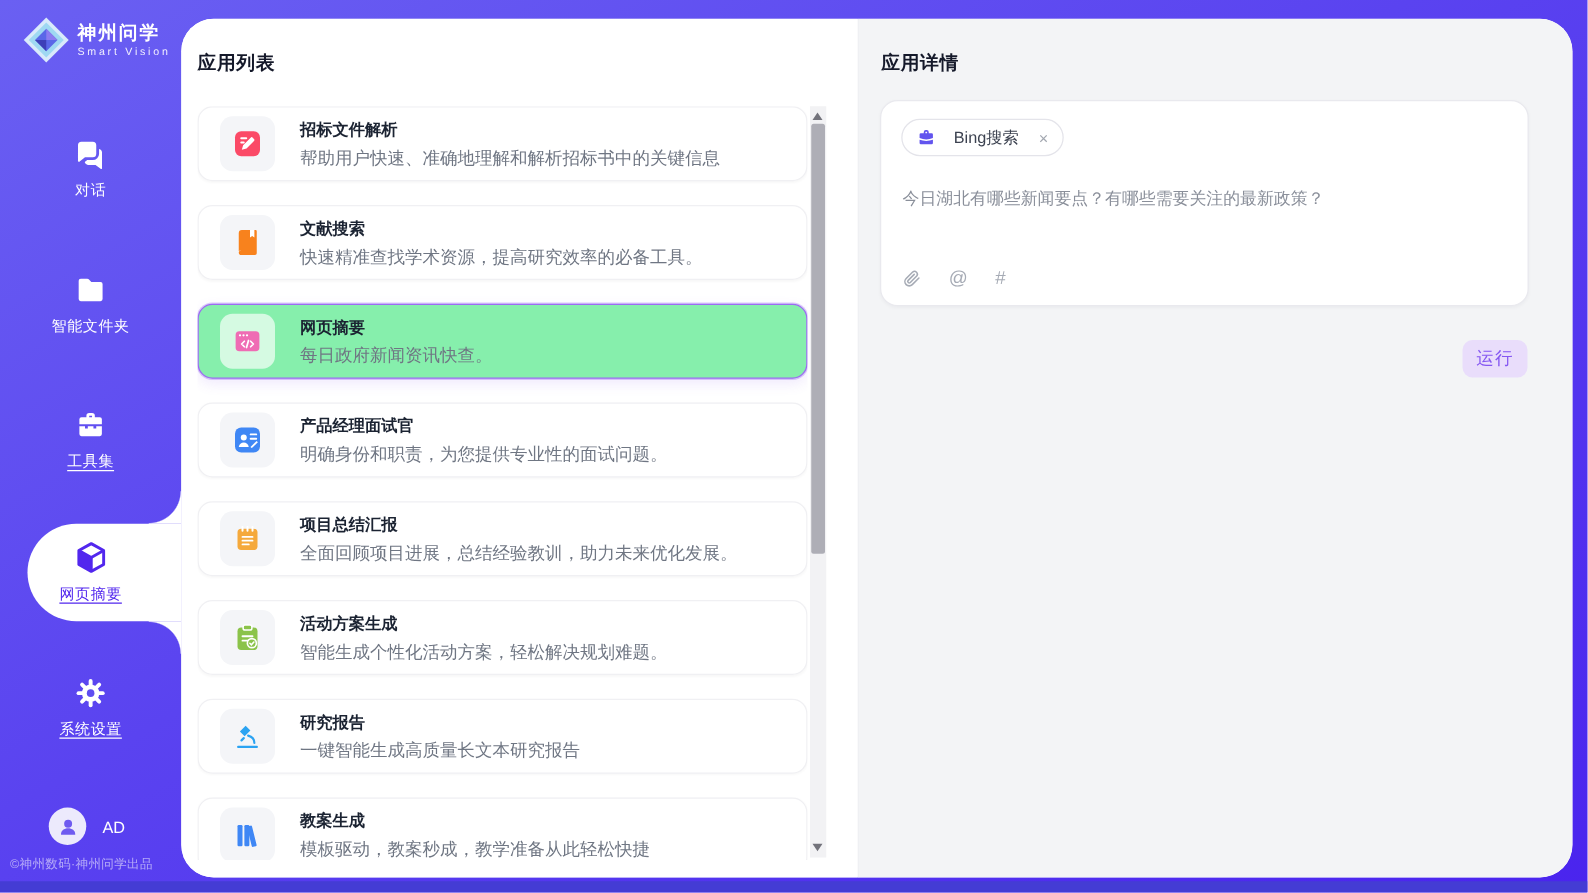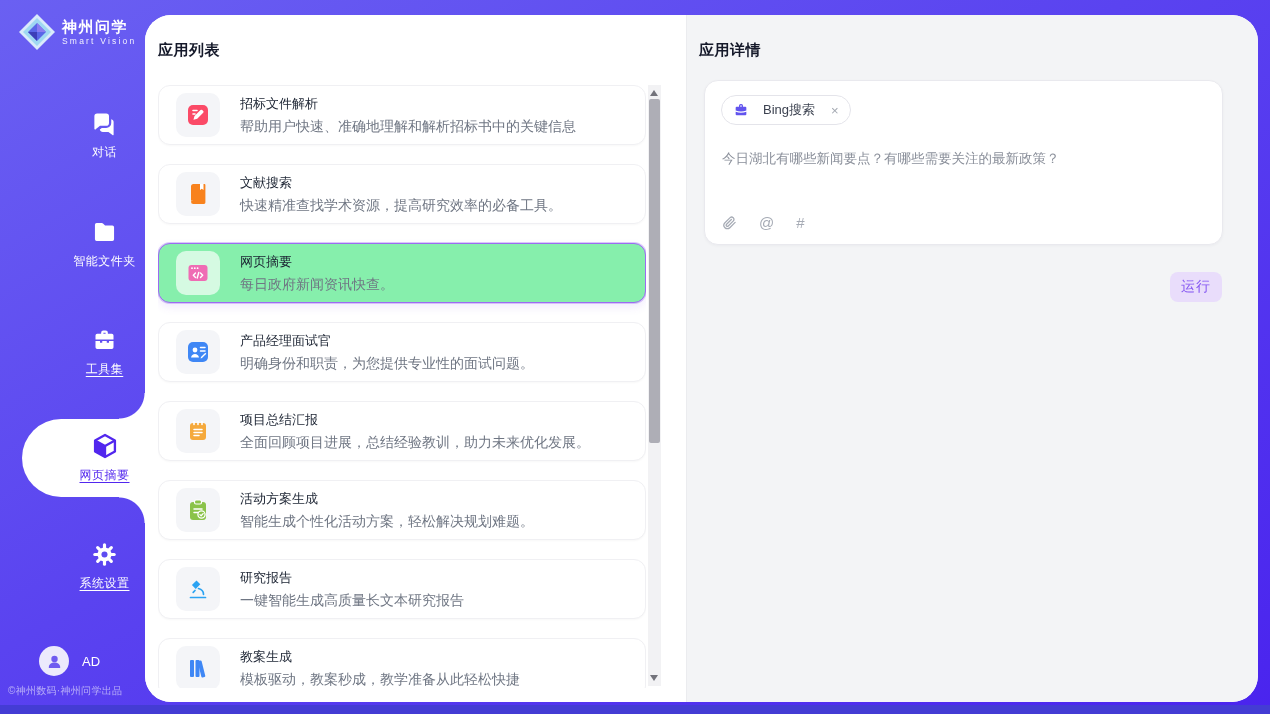--- a/index.html
+++ b/index.html
@@ -12,21 +12,21 @@
   .bottom-strip{position:absolute;left:0;right:0;bottom:0;height:9px;background:#443cd4;}
   .main-panel{
     position:absolute;left:145px;top:15px;width:1113px;height:687px;
     background:#fff;border-radius:26px;display:flex;overflow:hidden;
   }
   
   .sidebar{position:absolute;left:0;top:0;width:145px;height:714px;color:#fff;}
   .logo-row{position:absolute;left:18px;top:13px;display:flex;align-items:center;gap:6px;}
   .logo-txt .t1{font-size:15px;font-weight:bold;letter-spacing:1.5px;line-height:18px;}
   .logo-txt .t2{font-size:8.5px;letter-spacing:2.2px;opacity:.9;}
-  .nav-item{position:absolute;left:0;width:145px;display:flex;flex-direction:column;align-items:center;gap:7px;cursor:pointer;margin-left:32px;}
+  .nav-item{position:absolute;left:0;width:145px;display:flex;flex-direction:column;align-items:center;gap:7px;cursor:pointer;}
   .nav-label{font-size:12px;letter-spacing:.5px;}
   .nav-label.u{text-decoration:underline;text-underline-offset:3px;}
   .nav-item.active{color:#5227ee;}
   .nav-item.active .nav-label{text-decoration:underline;text-underline-offset:3px;}
   .bump{position:absolute;left:22px;top:419px;width:123px;height:78px;background:#fff;border-radius:39px 0 0 39px;}
   .concave{position:absolute;width:26px;height:26px;left:119px;}
   .concave.top{top:393px;background:radial-gradient(circle 26px at 0 0,rgba(0,0,0,0) 25px,#fff 26px);}
   .concave.bot{top:497px;background:radial-gradient(circle 26px at 0 100%,rgba(0,0,0,0) 25px,#fff 26px);}
   .user-row{position:absolute;left:39px;top:646px;display:flex;align-items:center;gap:13px;}
   .avatar{width:30px;height:30px;border-radius:50%;background:#eceafc;display:flex;align-items:center;justify-content:center;}
@@ -37,21 +37,21 @@
   .panel-title{position:absolute;left:13px;top:26px;font-size:15px;font-weight:bold;color:#15192a;letter-spacing:.5px;}
   .app-list{position:absolute;left:13px;top:70px;width:488px;height:603px;overflow:hidden;}
   .card{
     box-sizing:border-box;height:60px;margin-bottom:19px;display:flex;align-items:center;
     padding-left:17px;gap:20px;background:#fff;border:1px solid #f0f0f3;border-radius:12px;
     box-shadow:0 1px 2px rgba(20,20,40,.03);cursor:pointer;
   }
   .card.selected{background:#86efac;border:1px solid #9c6bf2;box-shadow:0 0 0 1px rgba(156,107,242,.35),0 4px 10px rgba(130,80,240,.12);}
   .icon-box{width:44px;height:44px;border-radius:10px;background:#f4f5f8;display:flex;align-items:center;justify-content:center;flex:none;}
   .card.selected .icon-box{background:rgba(255,255,255,.65);}
-  .card-title{font-size:13px;font-weight:normal;color:#1b2332;margin-bottom:5px;}
+  .card-title{font-size:13px;font-weight:bold;color:#1b2332;margin-bottom:5px;}
   .card-desc{font-size:14px;color:#6f7683;}
   
   .sbar{position:absolute;left:503px;top:70px;width:13px;height:601px;background:#f2f2f4;}
   .sb-thumb{position:absolute;left:1px;top:14px;width:11px;height:344px;background:#aeaeb6;border-radius:2px;}
   .sb-up,.sb-dn{position:absolute;left:2px;width:0;height:0;border-left:4.5px solid transparent;border-right:4.5px solid transparent;}
   .sb-up{top:5px;border-bottom:6px solid #73737b;}
   .sb-dn{bottom:5px;border-top:6px solid #73737b;}
   
   .col-detail{flex:1;position:relative;background:#f3f4f6;border-left:1px solid #ebecef;border-radius:0 26px 26px 0;}
   .detail-card{
@@ -282,21 +282,21 @@
     </div>
 
     <div class="sbar">
       <div class="sb-up"></div>
       <div class="sb-thumb"></div>
       <div class="sb-dn"></div>
     </div>
   </div>
 
   <div class="col-detail">
-    <div class="panel-title" style="left:12px;">应用详情</div>
+    <div class="panel-title" style="left:18px;">应用详情</div>
 
     <div class="detail-card">
       <div class="chip">
         <svg width="16" height="16" viewBox="0 0 24 24" fill="#6254ee">
           <path d="M9 7V5.5A2.5 2.5 0 0 1 11.5 3h1A2.5 2.5 0 0 1 15 5.5V7h3.5A1.5 1.5 0 0 1 20 8.5v4.2c-2.5 1-5.2 1.55-8 1.55s-5.5-.55-8-1.55V8.5A1.5 1.5 0 0 1 5.5 7H9zm2 0h2V5.5a.5.5 0 0 0-.5-.5h-1a.5.5 0 0 0-.5.5V7z"></path>
           <path d="M4 14.8c2.5.9 5.2 1.4 8 1.4s5.5-.5 8-1.4v3.7A1.5 1.5 0 0 1 18.5 20h-13A1.5 1.5 0 0 1 4 18.5v-3.7z"></path>
         </svg>
         <span class="chip-label">Bing搜索</span>
         <span class="chip-close">×</span>
       </div>

